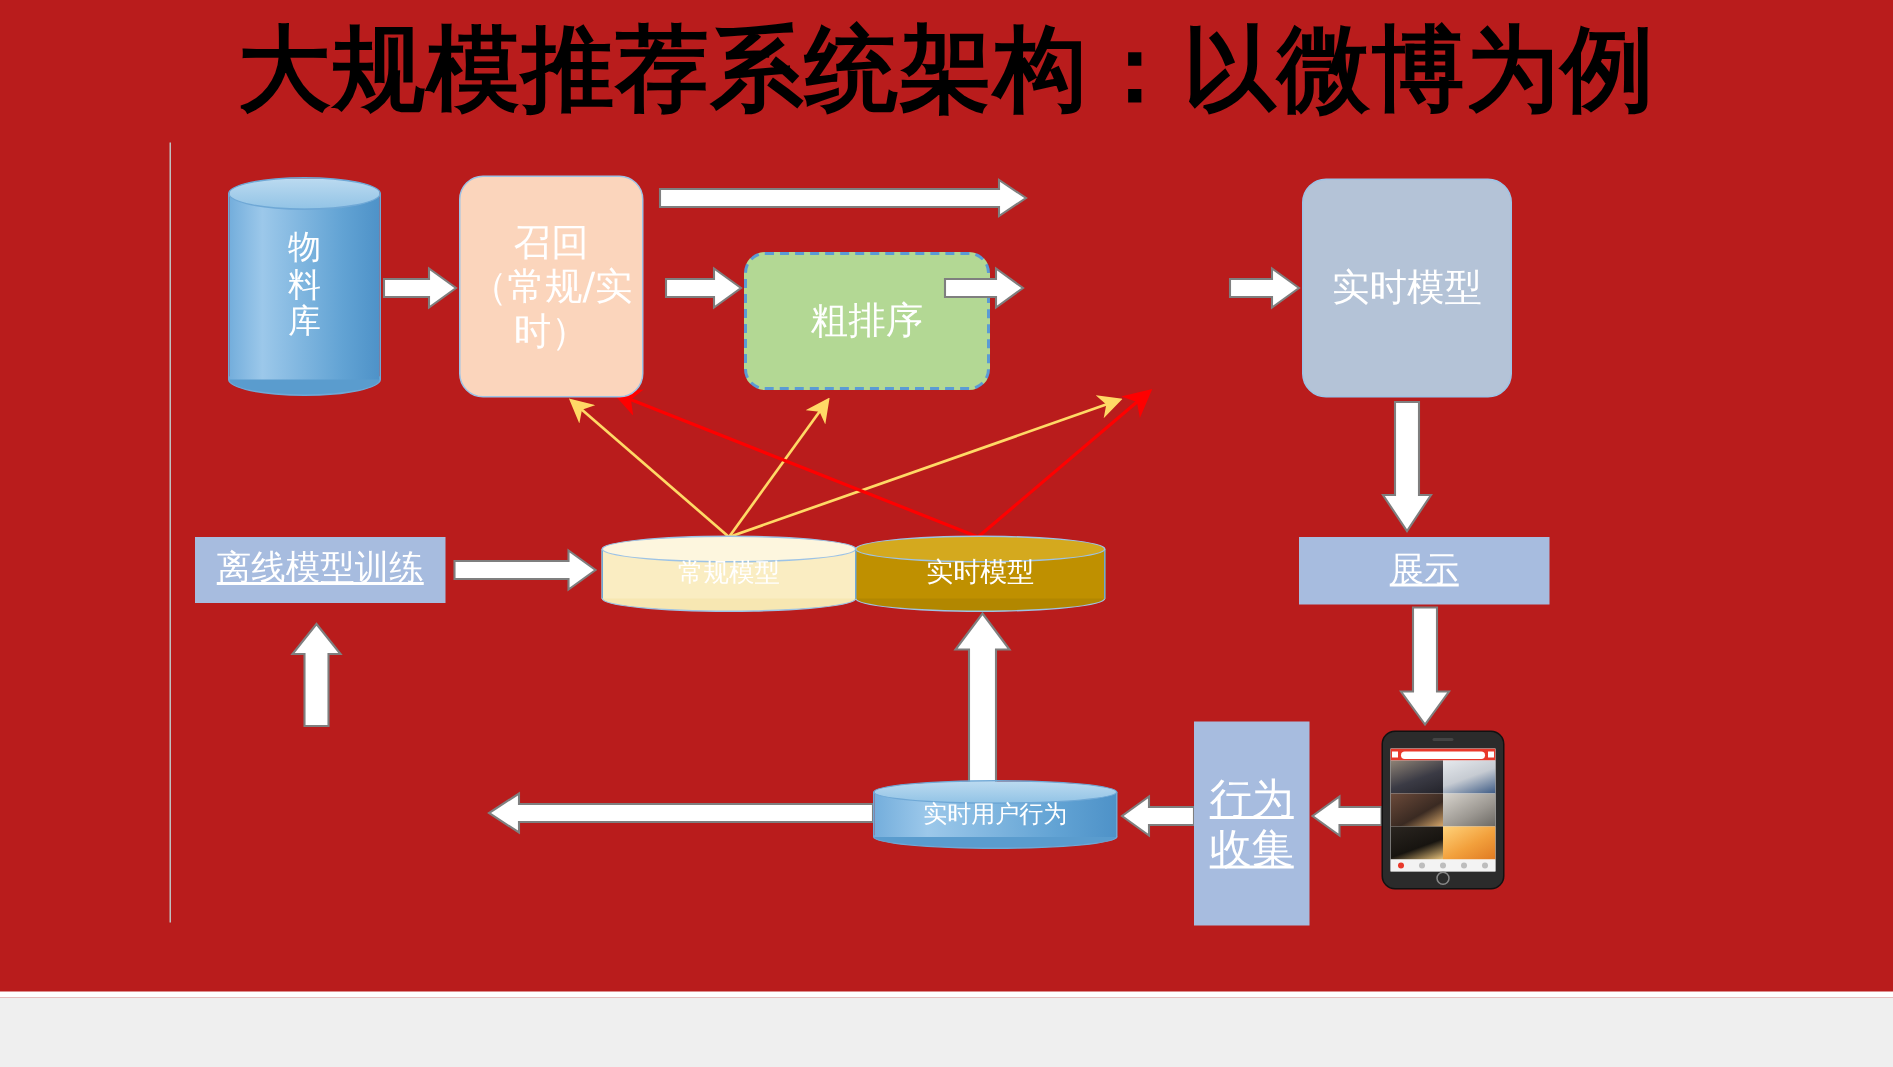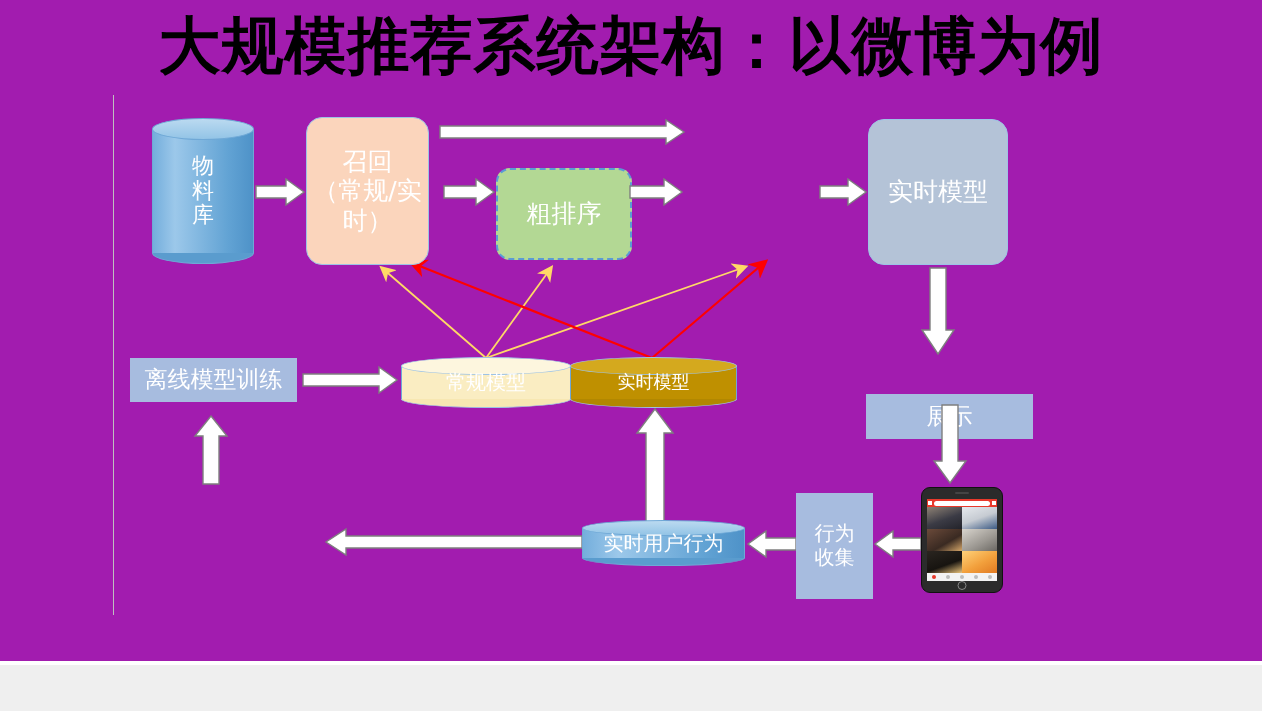--- a/index.html
+++ b/index.html
@@ -6,21 +6,21 @@
   html, body {
     margin: 0; padding: 0;
     width: 1262px; height: 711px;
     background: #ffffff;
     font-family: "Liberation Sans", "DejaVu Sans", sans-serif;
     overflow: hidden;
   }
   #slide {
     position: relative;
     width: 1262px; height: 711px;
-    background: #a21caf;
+    background: #b91c1c;
   }
 
   
   #title {
     position: absolute;
     left: 0px; top: 6px;
     width: 1262px;
     text-align: center;
     font-family: "DejaVu Sans", "Liberation Sans", sans-serif;
     font-weight: 700;
@@ -71,20 +71,21 @@
   .box-grayblue {
     background: #B4C3D7;
     border: 1px solid #9DC3E6;
     border-radius: 16px;
     font-size: 25px;
   }
   
   .box-blue {
     background: #A7BCDF;
     font-size: 23px;
+    text-decoration: underline;
   }
 
   
   .cyl {
     position: absolute;
   }
   .cyl .body {
     position: absolute;
     left: 0; right: 0; top: 11px; bottom: 11px;
     border-left: 1px solid #6FA8D6;
@@ -264,21 +265,21 @@
   <div class="node box-peach" style="left:306px; top:117px; width:123px; height:148px;">召回
 （常规/实
 时）</div>
 
   <div class="blockarrow" style="left:444px; top:177px;">
     <svg width="52" height="30" viewBox="0 0 52 30">
         <path d="M0,9 L32,9 L32,2 L50,15 L32,28 L32,21 L0,21 Z"></path>
       </svg>
   </div>
 
-  <div class="node box-green" style="left:496px; top:168px; width:136px; height:92px;">粗排序</div>
+  <div class="node box-green" style="left:496px; top:168px; width:164px; height:92px;">粗排序</div>
 
   <div class="blockarrow" style="left:630px; top:177px;">
     <svg width="54" height="30" viewBox="0 0 54 30">
         <path d="M0,9 L34,9 L34,2 L52,15 L34,28 L34,21 L0,21 Z"></path>
       </svg>
   </div>
 
   <div class="blockarrow" style="left:440px; top:120px;">
     <svg width="246" height="28" viewBox="0 0 246 28">
         <path d="M0,6 L226,6 L226,0 L244,12 L226,24 L226,18 L0,18 Z"></path>
@@ -305,31 +306,31 @@
   <div class="blockarrow" style="left:303px; top:365px;">
     <svg width="96" height="30" viewBox="0 0 96 30">
         <path d="M0,9 L76,9 L76,2 L94,15 L76,28 L76,21 L0,21 Z"></path>
       </svg>
   </div>
 
   <div class="cyl cyl-cream" style="left:401px; top:357px; width:170px; height:51px;">
     <div class="bottom" style="height:18px;"></div>
     <div class="body" style="top:9px;bottom:9px;"></div>
     <div class="top" style="height:18px;"></div>
-    <div class="label" style="font-size:20px;">常规模型</div>
+    <div class="label" style="font-size:17px;">常规模型</div>
   </div>
 
   <div class="cyl cyl-gold" style="left:570px; top:357px; width:167px; height:51px;">
     <div class="bottom" style="height:18px;"></div>
     <div class="body" style="top:9px;bottom:9px;"></div>
     <div class="top" style="height:18px;"></div>
     <div class="label" style="font-size:18px;">实时模型</div>
   </div>
 
-  <div class="node box-blue" style="left:866px; top:358px; width:167px; height:45px;margin-top:36px;">展示</div>
+  <div class="node box-blue" style="left:866px; top:358px; width:167px; height:45px;">展示</div>
 
   <div class="blockarrow" style="left:932px; top:405px;">
     <svg width="36" height="80" viewBox="0 0 36 80">
         <path d="M10,0 L26,0 L26,56 L34,56 L18,78 L2,56 L10,56 Z"></path>
       </svg>
   </div>
 
   <div class="blockarrow" style="left:195px; top:416px;">
     <svg width="34" height="70" viewBox="0 0 34 70">
         <path d="M16,0 L32,20 L24,20 L24,68 L8,68 L8,20 L0,20 Z"></path>
@@ -346,30 +347,30 @@
   <div class="blockarrow" style="left:326px; top:529px;">
     <svg width="256" height="26" viewBox="0 0 256 26">
         <path d="M256,7 L20,7 L20,0 L0,13 L20,26 L20,19 L256,19 Z"></path>
       </svg>
   </div>
 
   <div class="cyl cyl-blue" style="left:582px; top:520px; width:163px; height:46px;">
     <div class="bottom" style="height:16px;"></div>
     <div class="body" style="top:8px;bottom:8px;"></div>
     <div class="top" style="height:16px;"></div>
-    <div class="label" style="font-size:20px;">实时用户行为</div>
+    <div class="label" style="font-size:16px;">实时用户行为</div>
   </div>
 
   <div class="blockarrow" style="left:748px; top:531px;">
     <svg width="48" height="26" viewBox="0 0 48 26">
         <path d="M48,7 L18,7 L18,0 L0,13 L18,26 L18,19 L48,19 Z"></path>
       </svg>
   </div>
 
-  <div class="node box-blue" style="left:796px; top:481px; width:77px; height:106px; font-size:20px;margin-top:12px;">行为
+  <div class="node box-blue" style="left:796px; top:481px; width:77px; height:136px; font-size:28px;">行为
 收集</div>
 
   <div class="blockarrow" style="left:875px; top:531px;">
     <svg width="46" height="26" viewBox="0 0 46 26">
         <path d="M46,7 L18,7 L18,0 L0,13 L18,26 L18,19 L46,19 Z"></path>
       </svg>
   </div>
 
   <div id="phone">
     <div class="speaker"></div>

